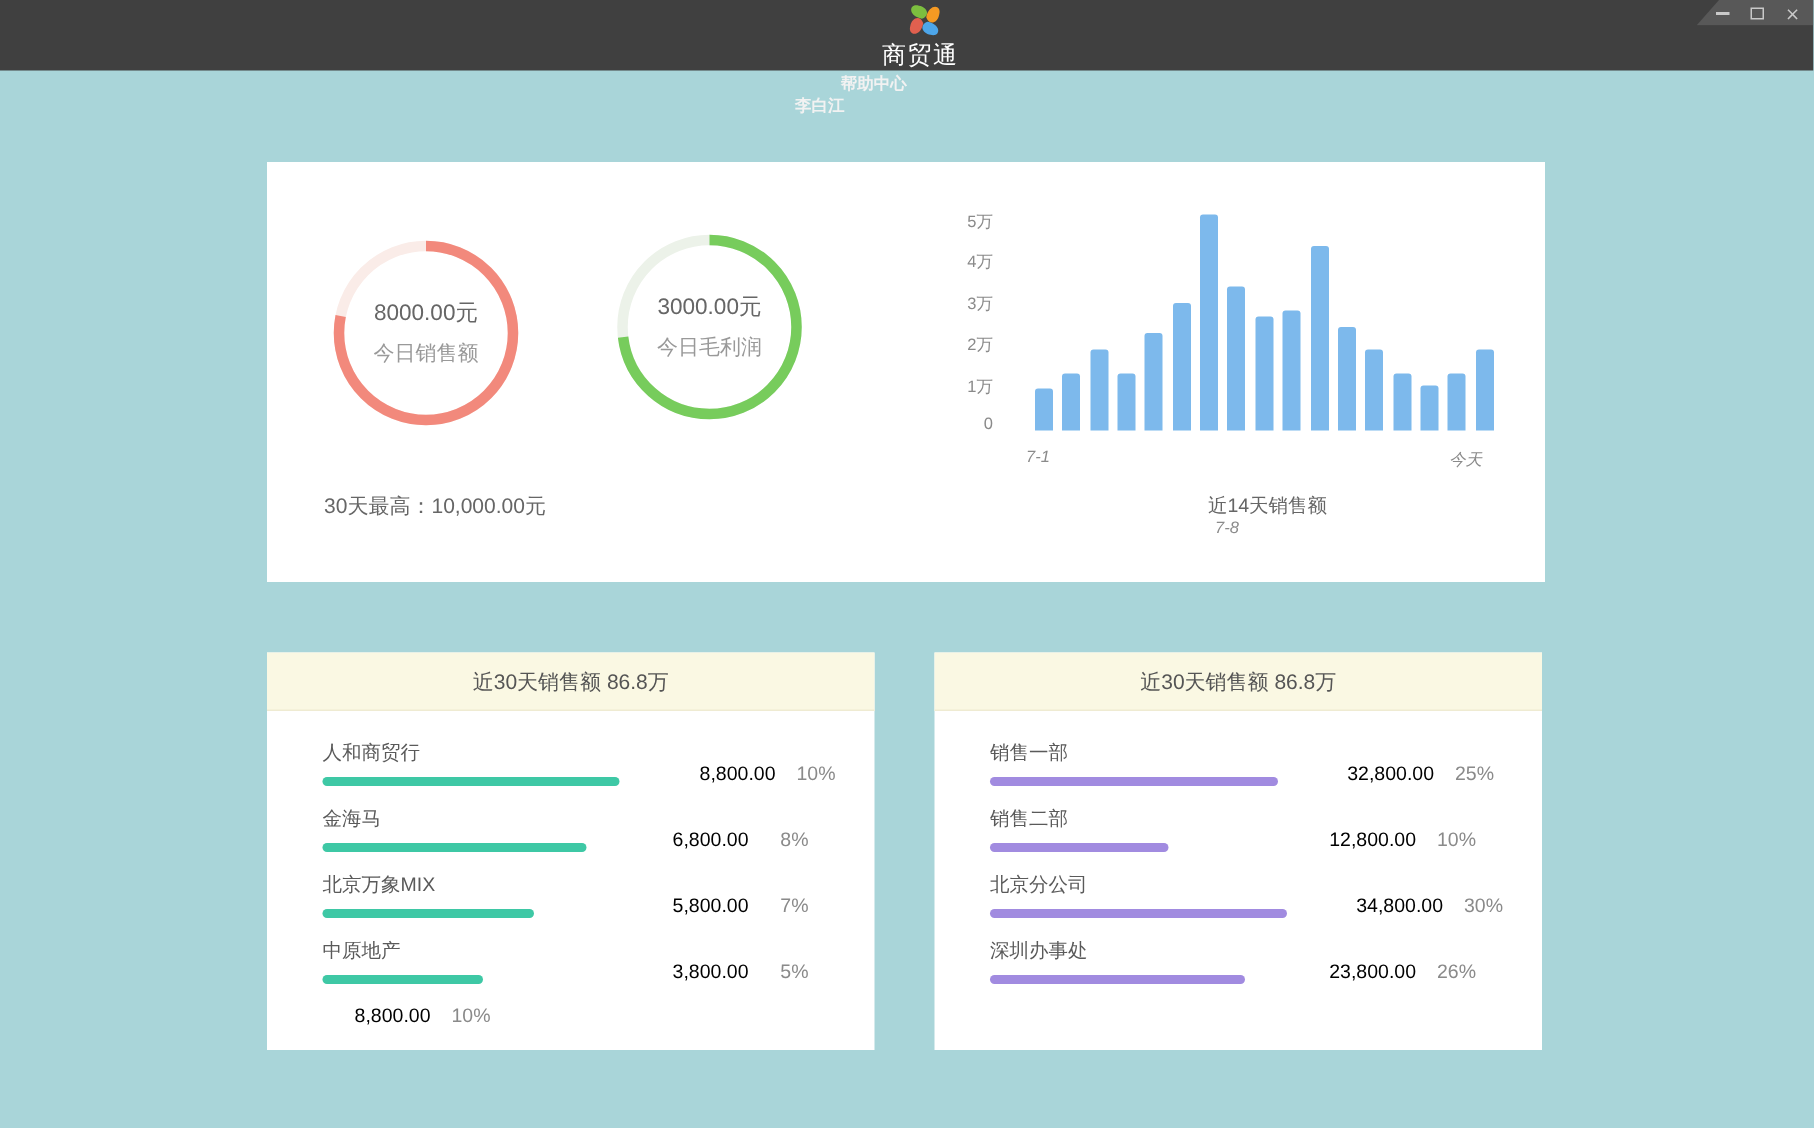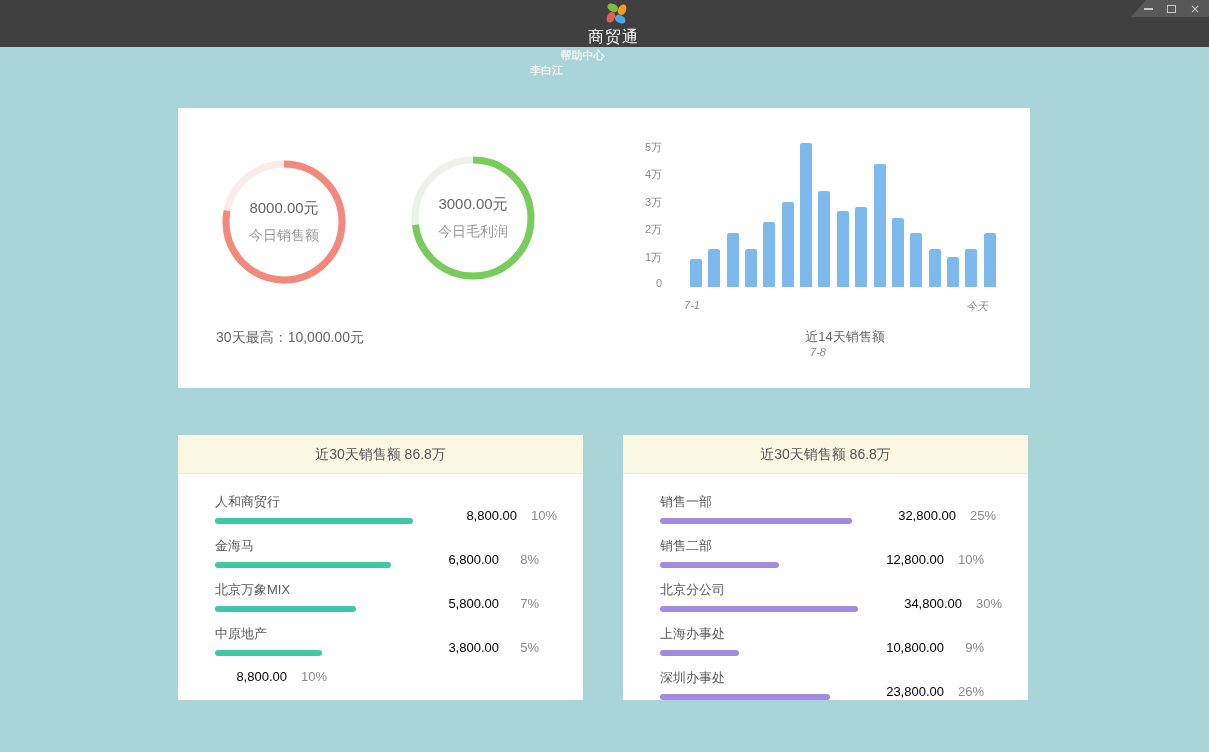--- a/index.html
+++ b/index.html
@@ -221,30 +221,20 @@
           <div class="rank-name">北京分公司</div>
           <div class="rank-bar" style="width: 198px; background: rgb(161, 139, 224);"></div>
         </div>
         <div class="rank-right">
           <div class="rank-value">34,800.00</div>
           <div class="rank-pct">30%</div>
         </div>
       </div>
       <div class="rank-row">
         <div class="rank-left">
-          <div class="rank-name">上海办事处</div>
-          <div class="rank-bar" style="width: 79px; background: rgb(161, 139, 224);"></div>
-        </div>
-        <div class="rank-right">
-          <div class="rank-value">10,800.00</div>
-          <div class="rank-pct">9%</div>
-        </div>
-      </div>
-      <div class="rank-row">
-        <div class="rank-left">
           <div class="rank-name">深圳办事处</div>
           <div class="rank-bar" style="width: 170px; background: rgb(161, 139, 224);"></div>
         </div>
         <div class="rank-right">
           <div class="rank-value">23,800.00</div>
           <div class="rank-pct">26%</div>
         </div>
       </div>
     </div>
 </div>

